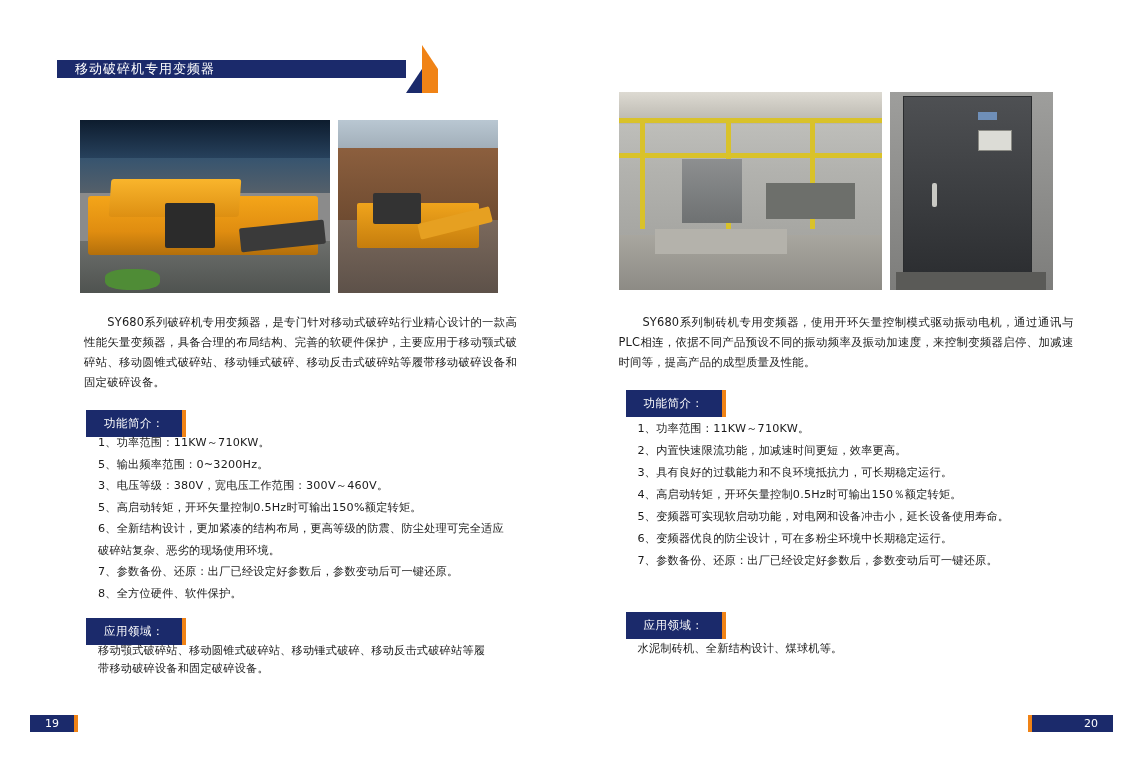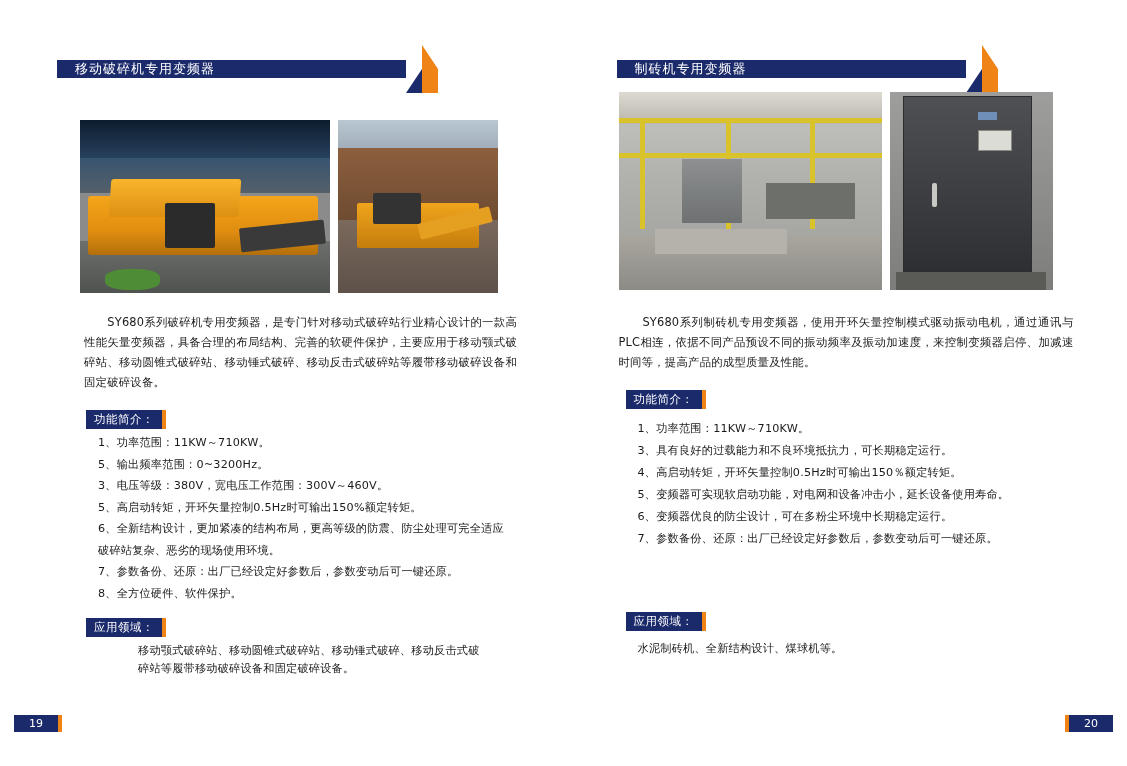--- a/index.html
+++ b/index.html
@@ -234,27 +234,27 @@
     font-size: 11.4px;
     line-height: 20px;
     color: #1a1a1a;
     text-align: justify;
     letter-spacing: 0.2px;
   }
 
   
   .tag {
     position: absolute;
-    height: 19px;
+    height: 27px;
     background: #1b2a6b;
     color: #ffffff;
     font-size: 11.5px;
     display: flex;
     align-items: center;
-    padding: 0 8px;
+    padding: 0 18px;
     letter-spacing: 0.5px;
     box-sizing: border-box;
   }
   .tag .tag-orange {
     position: absolute;
     right: -4px; top: 0; bottom: 0;
     width: 4px;
     background: #f08316;
   }
   .list {
@@ -273,22 +273,22 @@
     bottom: 34px;
     width: 44px;
     height: 17px;
     background: #1b2a6b;
     color: #fff;
     font-size: 11px;
     display: flex;
     align-items: center;
     justify-content: center;
   }
-  .page-left .pagenum { left: 14px; margin-top: 40px; }
-  .page-right .pagenum { right: 14px; }
+  .page-left .pagenum { left: 30px; margin-top: 40px; }
+  .page-right .pagenum { right: 14px; padding-left: 37px; }
   .pagenum .edge {
     position: absolute;
     top: 0; bottom: 0;
     width: 4px;
     background: #f08316;
   }
   .page-left .pagenum .edge { right: -4px; }
   .page-right .pagenum .edge { left: -4px; }
 </style>
 </head>
@@ -345,42 +345,34 @@
         <div>7、参数备份、还原：出厂已经设定好参数后，参数变动后可一键还原。</div>
         <div>8、全方位硬件、软件保护。</div>
       </div>
 
       <div class="tag" style="left:86px; top:618px;">
         <span>应用领域：</span>
         <span class="tag-orange"></span>
       </div>
 
       <div class="list wrap" style="left:98px; top:642px; width:388px; line-height:18px;">
-        <div style="white-space:normal;margin-left:40px;">移动颚式破碎站、移动圆锥式破碎站、移动锤式破碎、移动反击式破碎站等履带移动破碎设备和固定破碎设备。</div>
+        <div style="white-space:normal;">移动颚式破碎站、移动圆锥式破碎站、移动锤式破碎、移动反击式破碎站等履带移动破碎设备和固定破碎设备。</div>
       </div>
 
       <div class="pagenum">
         <span>19</span>
         <span class="edge"></span>
       </div>
 
     </div>
   </div>
 
   <div class="page page-right">
     <div class="page-inner">
 
-      <div class="banner">
-        <div class="banner-bar">
-          <span class="banner-title">制砖机专用变频器</span>
-        </div>
-        <div class="banner-slant"></div>
-        <div class="banner-orange-slant"></div>
-        <div class="banner-orange"></div>
-      </div>
 
       <div class="photo-row" style="left:55px; top:92px;">
         <div class="photo ph-r1">
           <div class="bg"></div>
             <div class="roofline"></div>
           <div class="beam b1"></div>
             <div class="beam b2"></div>
           <div class="post p1"></div>
             <div class="post p2"></div>
             <div class="post p3"></div>
@@ -401,20 +393,21 @@
 
       <div class="para" style="left:55px; top:312px; width:455px;">　　SY680系列制砖机专用变频器，使用开环矢量控制模式驱动振动电机，通过通讯与PLC相连，依据不同产品预设不同的振动频率及振动加速度，来控制变频器启停、加减速时间等，提高产品的成型质量及性能。</div>
 
       <div class="tag" style="left:62px; top:390px;">
         <span>功能简介：</span>
         <span class="tag-orange"></span>
       </div>
 
       <div class="list" style="left:74px; top:418px; width:440px; line-height:22px;">
         <div>1、功率范围：11KW～710KW。</div>
+        <div>2、内置快速限流功能，加减速时间更短，效率更高。</div>
         <div>3、具有良好的过载能力和不良环境抵抗力，可长期稳定运行。</div>
         <div>4、高启动转矩，开环矢量控制0.5Hz时可输出150％额定转矩。</div>
         <div>5、变频器可实现软启动功能，对电网和设备冲击小，延长设备使用寿命。</div>
         <div>6、变频器优良的防尘设计，可在多粉尘环境中长期稳定运行。</div>
         <div>7、参数备份、还原：出厂已经设定好参数后，参数变动后可一键还原。</div>
       </div>
 
       <div class="tag" style="left:62px; top:612px;">
         <span>应用领域：</span>
         <span class="tag-orange"></span>

